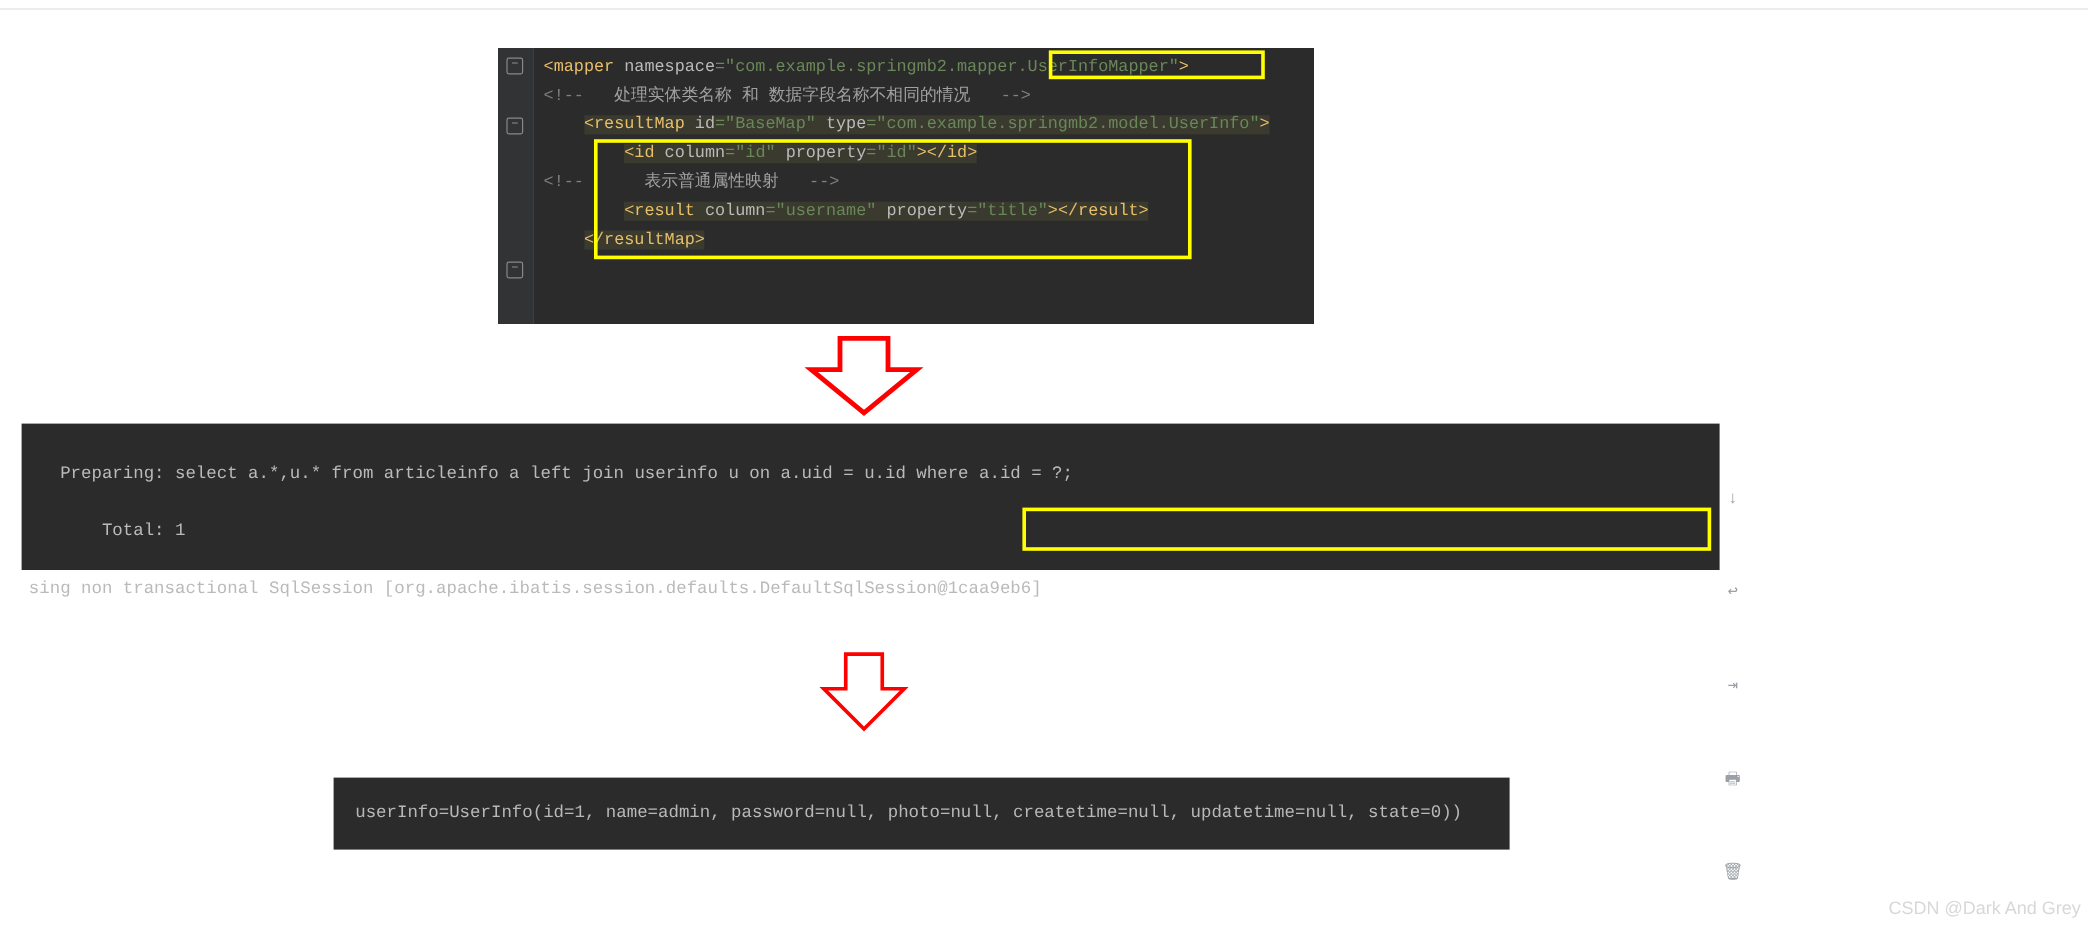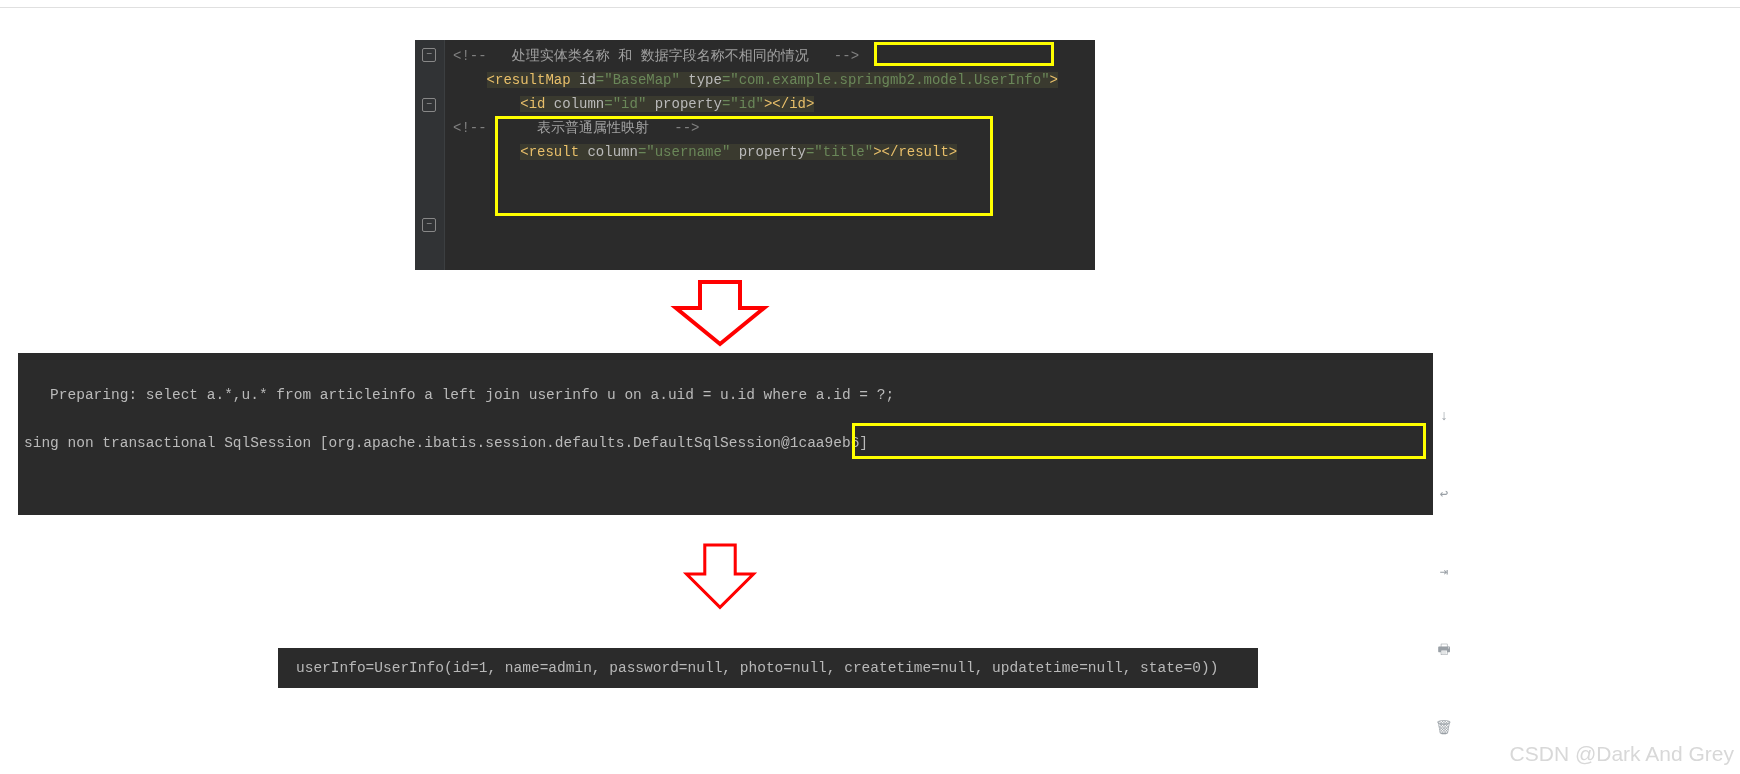--- a/index.html
+++ b/index.html
@@ -70,21 +70,21 @@
     left: 670px;
     width: 100px;
     height: 70px;
   }
 
   .console-block {
     position: absolute;
     left: 18px;
     top: 353px;
     width: 1415px;
-    height: 162px;
+    height: 122px;
     background: #2b2b2b;
     color: #bababa;
     font-size: 14.5px;
     line-height: 24px;
     font-family: "Consolas","Courier New",monospace;
     padding: 6px 10px 6px 6px;
     white-space: pre;
   }
   .console-ybox {
     position: absolute;
@@ -103,69 +103,72 @@
     margin-bottom: 12px;
     display: flex; align-items: center; justify-content: center;
     font-size: 14px;
   }
 
   .result-block {
     position: absolute;
     left: 278px;
     top: 648px;
     width: 980px;
-    height: 40px;
+    height: 60px;
     background: #2b2b2b;
     color: #b8b8b8;
     font-size: 14.5px;
     font-family: "Consolas","Courier New",monospace;
     display: flex;
     align-items: center;
     padding-left: 18px;
     white-space: pre;
   }
 
   .watermark {
     position: absolute;
     right: 6px;
     bottom: 8px;
     color: #d8d8d8;
     font-family: Arial, sans-serif;
-    font-size: 21px;
+    font-size: 15px;
   }
 </style>
 </head>
 <body>
 
 <div class="top-bar"></div>
 
 <div class="code-block-1">
   <div class="gutter">
     <div class="mark" style="top:8px">−</div>
     <div class="mark" style="top:58px">−</div>
     <div class="mark" style="top:178px">−</div>
   </div>
   <div class="code-lines">
+    <div><span class="tag">&lt;<span>mapper</span></span> <span class="attr-name">namespace</span><span class="attr-val">="<span>com.example.springmb2.mapper.</span><span>UserInfoMapper</span>"</span><span class="tag">&gt;</span></div>
     <div><span class="comment">&lt;!--</span>&nbsp;&nbsp;&nbsp;<span class="comment-cn">处理实体类名称 和 数据字段名称不相同的情况</span>&nbsp;&nbsp;&nbsp;<span class="comment">--&gt;</span></div>
     <div>&nbsp;&nbsp;&nbsp;&nbsp;<span class="hl"><span class="tag">&lt;<span>resultMap</span></span> <span class="attr-name">id</span><span class="attr-val">="<span>BaseMap</span>"</span> <span class="attr-name">type</span><span class="attr-val">="<span>com.example.springmb2.model.UserInfo</span>"</span><span class="tag">&gt;</span></span></div>
     <div>&nbsp;&nbsp;&nbsp;&nbsp;&nbsp;&nbsp;&nbsp;&nbsp;<span class="hl"><span class="tag">&lt;<span>id</span></span> <span class="attr-name">column</span><span class="attr-val">="<span>id</span>"</span> <span class="attr-name">property</span><span class="attr-val">="<span>id</span>"</span><span class="tag">&gt;&lt;/<span>id</span>&gt;</span></span></div>
     <div><span class="comment">&lt;!--</span>&nbsp;&nbsp;&nbsp;&nbsp;&nbsp;&nbsp;<span class="comment-cn">表示普通属性映射</span>&nbsp;&nbsp;&nbsp;<span class="comment">--&gt;</span></div>
     <div>&nbsp;&nbsp;&nbsp;&nbsp;&nbsp;&nbsp;&nbsp;&nbsp;<span class="hl"><span class="tag">&lt;<span>result</span></span> <span class="attr-name">column</span><span class="attr-val">="<span>username</span>"</span> <span class="attr-name">property</span><span class="attr-val">="<span>title</span>"</span><span class="tag">&gt;&lt;/<span>result</span>&gt;</span></span></div>
+    <div>&nbsp;&nbsp;&nbsp;&nbsp;<span class="hl"><span class="tag">&lt;/<span>resultMap</span>&gt;</span></span></div>
   </div>
 
   <div class="ycap1" style="left:459px; top:2px; width:180px; height:24px;"></div>
   <div class="ycap1" style="left:80px; top:76px; width:498px; height:100px;"></div>
 </div>
 
 <svg class="arrow" style="top:278px" viewBox="0 0 100 70">
   <path d="M30 4 L70 4 L70 30 L94 30 L50 66 L6 30 L30 30 Z" fill="none" stroke="#ff0000" stroke-width="4"></path>
 </svg>
 
 <div class="console-block">
 <div>   Preparing: select a.*,u.* from articleinfo a left join userinfo u on a.uid = u.id where a.id = ?;</div>
+<div>       Total: 1</div>
 <div>sing non transactional SqlSession [org.apache.ibatis.session.defaults.DefaultSqlSession@1caa9eb6]</div>
   <div class="console-ybox" style="left:834px; top:70px; width:574px; height:36px;"></div>
   <div class="console-icons">
     <div class="cicon">↓</div>
     <div class="cicon">↩</div>
     <div class="cicon">⇥</div>
     <div class="cicon">🖶</div>
     <div class="cicon">🗑</div>
   </div>
 </div>

